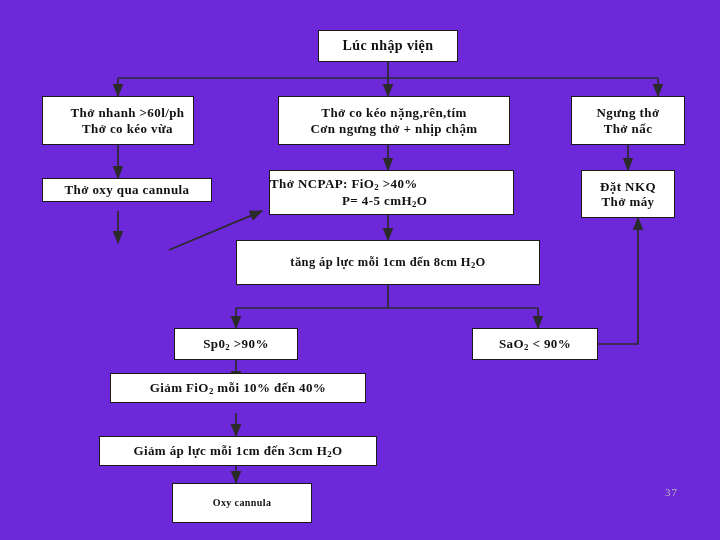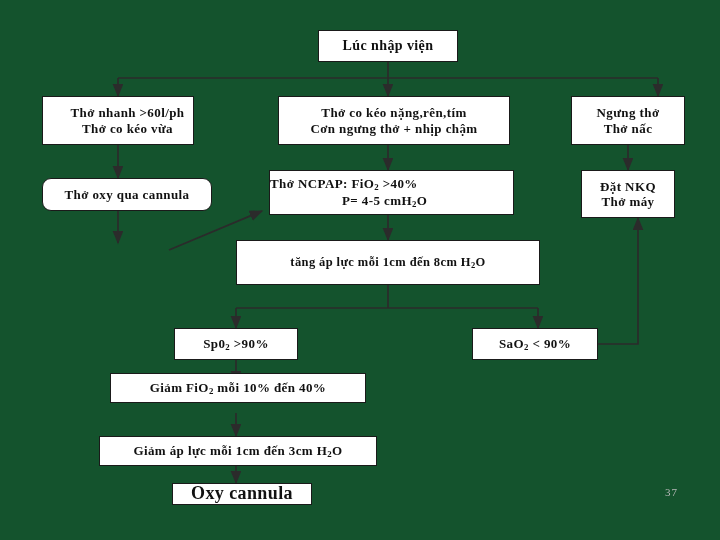--- a/index.html
+++ b/index.html
@@ -4,21 +4,21 @@
 <style>
   html, body {
     margin: 0;
     padding: 0;
     background: #ffffff;
   }
   #canvas {
     position: relative;
     width: 720px;
     height: 540px;
-    background: #14532d;
+    background: #6d28d9;
     font-family: "Liberation Serif", "DejaVu Serif", serif;
     overflow: hidden;
   }
   .node {
     position: absolute;
     box-sizing: border-box;
     border: 1.5px solid #1a1a1a;
     background: #ffffff;
     display: flex;
     flex-direction: column;
@@ -122,21 +122,21 @@
   <div class="node" style="left:278px; top:96px; width:232px; height:49px; font-size:13px;">
     <div class="line">Thở co kéo nặng,rên,tím</div>
     <div class="line">Cơn ngưng thở + nhịp chậm</div>
   </div>
 
   <div class="node" style="left:571px; top:96px; width:114px; height:49px; font-size:13px;">
     <div class="line">Ngưng thở</div>
     <div class="line">Thở nấc</div>
   </div>
 
-  <div class="node" style="left:42px; top:178px; width:170px; height:33px; font-size:13px;border-radius:9px;">
+  <div class="node" style="left:42px; top:178px; width:170px; height:24px; font-size:13px;">
     <div class="line">Thở oxy qua cannula</div>
   </div>
 
   <div class="node align-left" style="left:269px; top:170px; width:245px; height:45px; font-size:13px;">
     <div class="line">
       <span>Thở NCPAP: FiO<sub>2</sub> &gt;40%</span>
     </div>
     <div class="line indent">
       <span>P= 4-5 cmH<sub>2</sub>O</span>
     </div>
@@ -171,19 +171,19 @@
       <span>Giảm FiO<sub>2</sub> mỗi 10% đến 40%</span>
     </div>
   </div>
 
   <div class="node" style="left:99px; top:436px; width:278px; height:30px; font-size:13px;">
     <div class="line">
       <span>Giảm áp lực mỗi 1cm đến 3cm H<sub>2</sub>O</span>
     </div>
   </div>
 
-  <div class="node" style="left:172px; top:483px; width:140px; height:22px; font-size:18px;">
+  <div class="node" style="left:172px; top:483px; width:140px; height:40px; font-size:10px;">
     <div class="line">Oxy cannula</div>
   </div>
 
   <div class="pagemark" style="left:665px; top:486px;">37</div>
 
 </div>
 
 </body></html>

